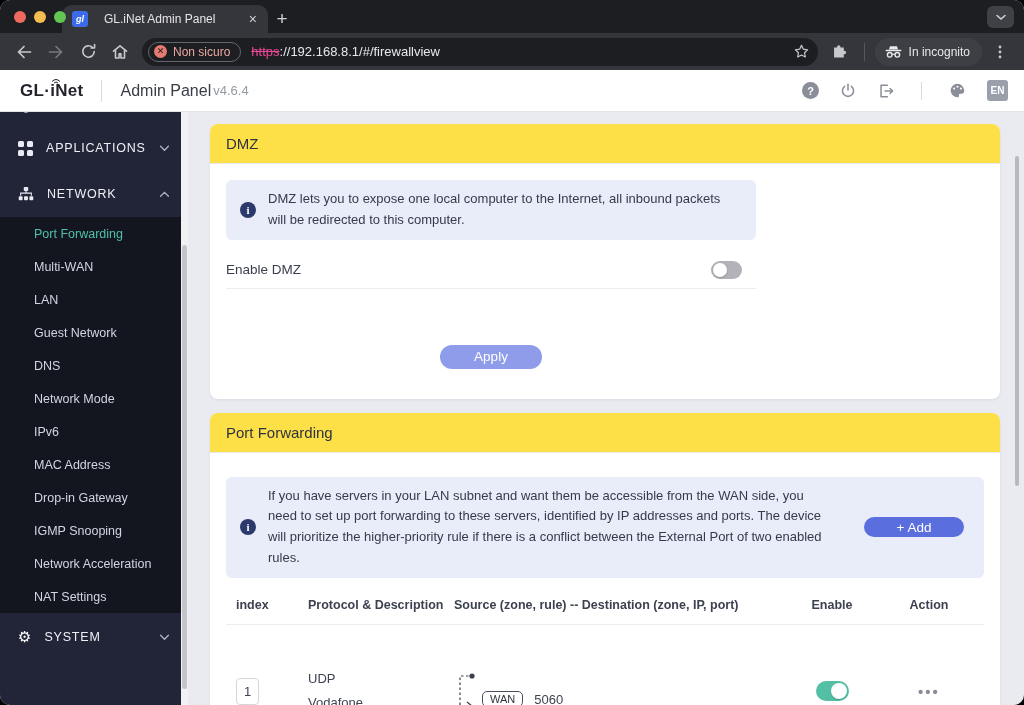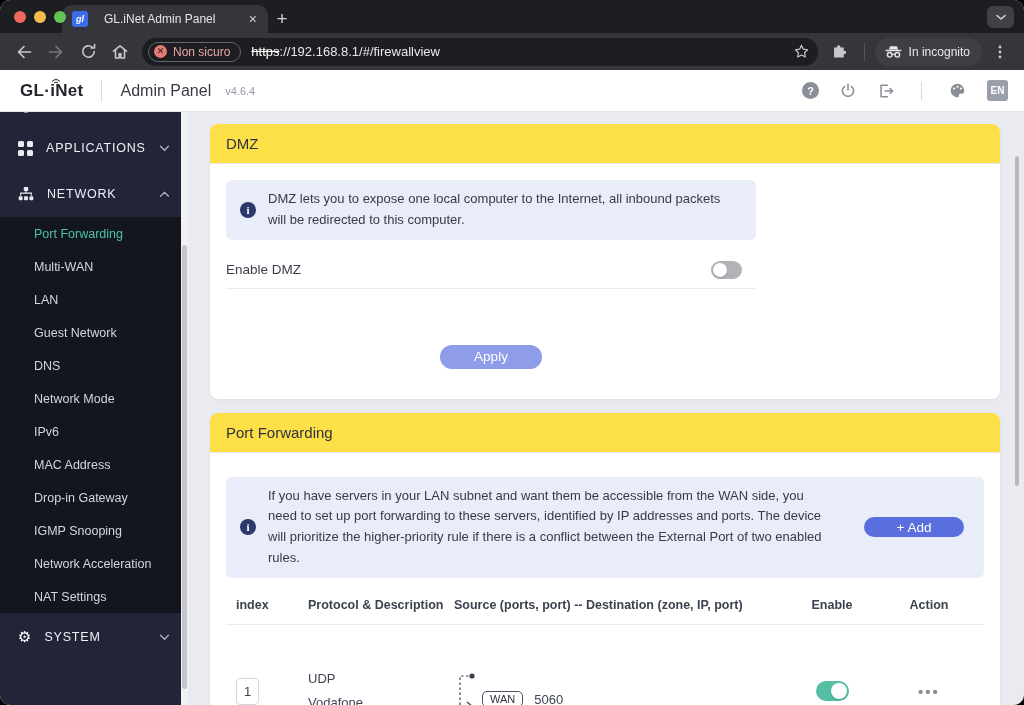--- a/index.html
+++ b/index.html
@@ -25,33 +25,33 @@
 
   
   .toolbar { height:37px; background:#35363b; display:flex; align-items:center; padding:0 10px; gap:4px; flex:none; }
   .tbtn { width:28px; height:28px; border-radius:50%; display:flex; align-items:center; justify-content:center; flex:none; }
   .urlbar { flex:1; height:28px; background:#1d1e22; border-radius:14px; margin:0 4px; display:flex; align-items:center; padding:0 8px 0 6px; min-width:0; }
   .secbadge { display:flex; align-items:center; gap:6px; border:1px solid #63666c; border-radius:12px; padding:2px 10px 2px 5px; }
   .secbadge .sicon { width:13px; height:13px; border-radius:50%; background:#e57b72; color:#1d1e22; font-size:9px; font-weight:bold;
                      display:flex; align-items:center; justify-content:center; line-height:1; }
   .secbadge .stext { color:#eba7a1; font-size:12px; }
   .urltext { margin-left:10px; font-size:13px; color:#e6e8ec; white-space:nowrap; overflow:hidden; }
-  .urltext .strike { color:#ffffff; text-decoration:line-through;text-align:center; }
+  .urltext .strike { color:#ec4899; text-decoration:line-through;text-align:center; }
   .url-spacer { flex:1; }
   .tb-sep { width:1px; height:18px; background:#55575c; margin:0 6px; }
   .incog { height:28px; background:#3e3f44; border-radius:14px; display:flex; align-items:center; gap:7px; padding:0 12px 0 10px; flex:none; }
   .incog span { color:#e6e8ec; font-size:12px; white-space:nowrap; }
 
   
   .appheader { height:42px; background:#fff; display:flex; align-items:center; padding:0 16px 0 20px; border-bottom:1px solid #e3e4e9; flex:none; }
   .logo { font-size:17px; font-weight:bold; color:#23242c; letter-spacing:.3px; position:relative; }
   .logo svg { position:absolute; left:31px; top:-4px; }
   .hdr-sep { width:1px; height:22px; background:#d8d9de; margin:0 18px; }
   .hdr-title { font-size:16px; color:#3a3c46; }
-  .hdr-ver { font-size:11px; color:#949aa4; margin-left:14px; }
+  .hdr-ver { font-size:13px; color:#949aa4; margin-left:2px; }
   .hdr-right { margin-left:auto; display:flex; align-items:center; gap:20px; }
   .help-circ { width:17px; height:17px; border-radius:50%; background:#8a8e98; color:#fff; font-size:11px; font-weight:bold;
                display:flex; align-items:center; justify-content:center; }
   .lang-box { width:21px; height:21px; background:#9aa0aa; border-radius:3px; color:#fff; font-size:10px; font-weight:bold;
               display:flex; align-items:center; justify-content:center; }
 
   
   .main { flex:1; display:flex; min-height:0; }
   .sidebar { width:188px; background:#222538; position:relative; overflow:hidden; color:#eceef4; flex:none; }
   .frag { position:absolute; top:-4px; left:20px; }
@@ -322,21 +322,21 @@
         <div class="card-body pf-body">
           <div class="infobox pf-info">
             <span class="info-icon">i</span>
             <span class="info-text">If you have servers in your LAN subnet and want them be accessible from the WAN side, you need to set up port forwarding to these servers, identified by IP addresses and ports. The device will prioritize the higher-priority rule if there is a conflict between the External Port of two enabled rules.</span>
             <button class="btn add">+ Add</button>
           </div>
           <div class="table">
             <div class="thead">
               <div>index</div>
               <div>Protocol &amp; Description</div>
-              <div>Source (ports, port) -- Destination (zone, IP, port)</div>
+              <div>Source (zone, rule) -- Destination (zone, IP, port)</div>
               <div class="col-center">Enable</div>
               <div class="col-center">Action</div>
             </div>
             <div class="trow">
               <div>
                   <span class="idxbox">1</span>
                 </div>
               <div class="proto">
                 <div>UDP</div>
                 <div>Vodafone</div>

